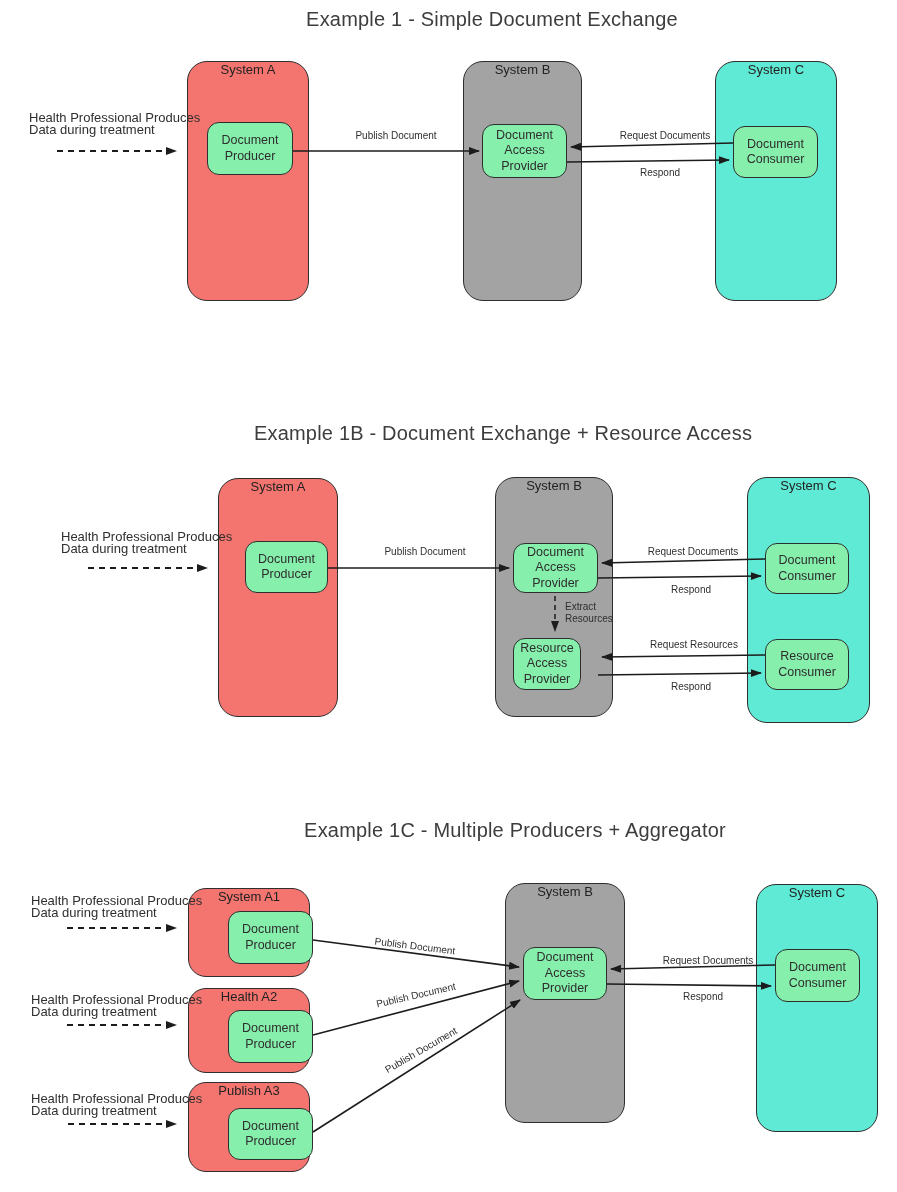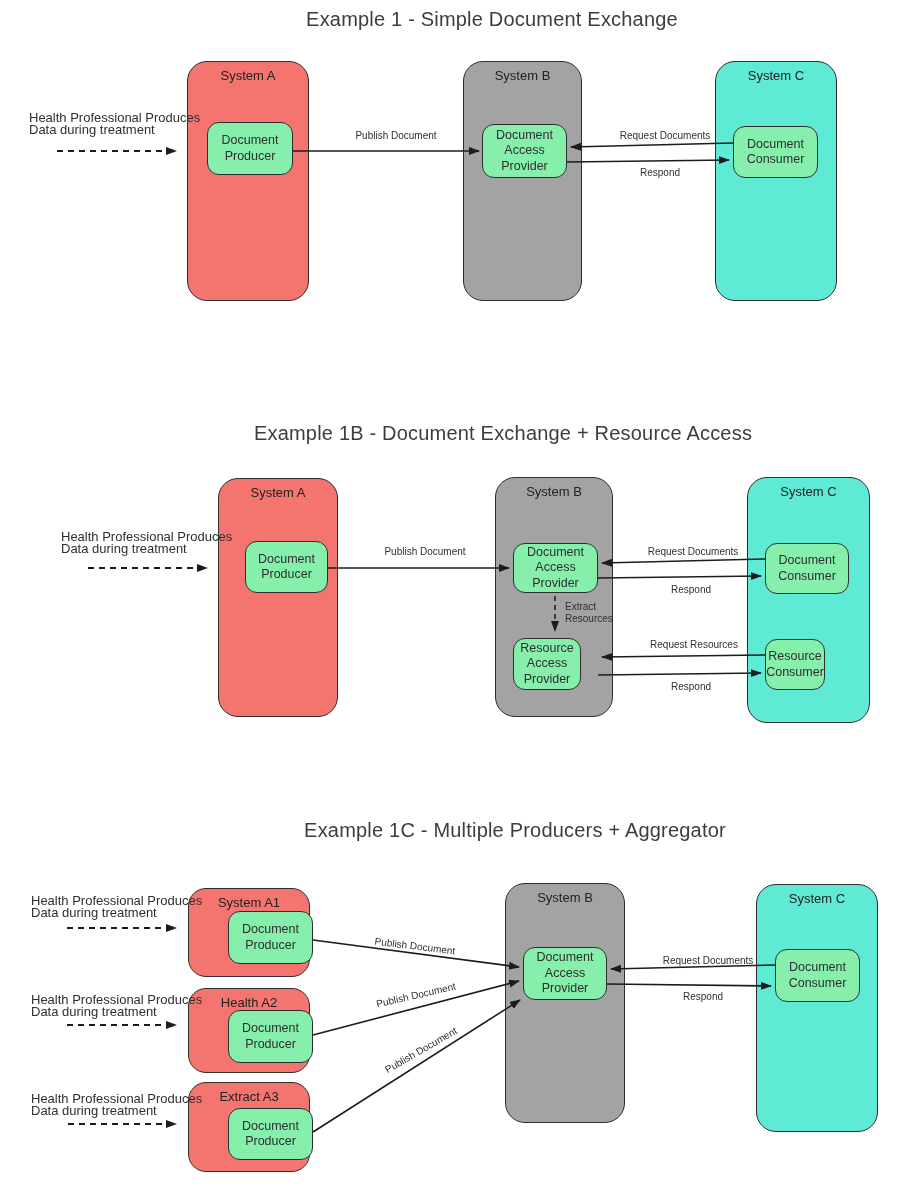--- a/index.html
+++ b/index.html
@@ -4,21 +4,21 @@
 <style>
   html,body{margin:0;padding:0;background:#ffffff;}
   body{position:relative;width:897px;height:1192px;overflow:hidden;
        font-family:"Liberation Sans","DejaVu Sans",sans-serif;color:#2f2f2f;}
   .title{position:absolute;transform:translateX(-50%);font-size:20px;color:#3d3d3d;
          white-space:nowrap;letter-spacing:.2px;}
   .sys{position:absolute;border:1.6px solid #2e2e2e;border-radius:20px;box-sizing:border-box;}
   .sys-red{background:#F4746F;}
   .sys-yellow{background:#a3a3a3;}
   .sys-green{background:#5eead4;}
-  .sys-title{margin-top:6px;text-align:center;font-size:13px;color:#222222;}
+  .sys-title{text-align:center;font-size:13px;color:#222222;}
   .box{position:absolute;background:#86efac;border:1.6px solid #2e2e2e;border-radius:12px;
        display:flex;align-items:center;justify-content:center;text-align:center;
        font-size:12.5px;line-height:15.5px;color:#2e2e2e;padding:2px;box-sizing:border-box;z-index:3;}
   .lbl{position:absolute;font-size:10px;color:#2f2f2f;white-space:nowrap;
        transform:translateX(-50%);z-index:4;}
   .lbl.rot{transform:translate(-50%,-50%) rotate(var(--r));}
   .note{position:absolute;font-size:13px;line-height:12px;color:#2f2f2f;
         white-space:pre-line;z-index:4;margin-left:23px;}
   .extract-note{position:absolute;font-size:10px;line-height:12px;color:#2f2f2f;
         white-space:pre-line;z-index:4;}
@@ -91,42 +91,42 @@
   <div class="sys-title">System B</div>
 </div>
 <div class="sys sys-green" style="left:747px;top:477px;width:123px;height:246px">
   <div class="sys-title">System C</div>
 </div>
 
 <div class="box" style="left:245px;top:541px;width:83px;height:52px">Document Producer</div>
 <div class="box" style="left:513px;top:543px;width:85px;height:50px">Document Access Provider</div>
 <div class="box" style="left:513px;top:638px;width:68px;height:52px">Resource Access Provider</div>
 <div class="box" style="left:765px;top:543px;width:84px;height:51px">Document Consumer</div>
-<div class="box" style="left:765px;top:639px;width:60px;height:51px">Resource Consumer</div>
+<div class="box" style="left:765px;top:639px;width:84px;height:51px">Resource Consumer</div>
 
 <div class="note" style="left:38px;top:531px">Health Professional Produces
 Data during treatment</div>
 <div class="lbl" style="left:425px;top:546px">Publish Document</div>
 <div class="lbl" style="left:693px;top:546px">Request Documents</div>
 <div class="lbl" style="left:691px;top:584px">Respond</div>
 <div class="extract-note" style="left:565px;top:601px">Extract
 Resources</div>
 <div class="lbl" style="left:694px;top:639px">Request Resources</div>
 <div class="lbl" style="left:691px;top:681px">Respond</div>
 
 <div class="title" style="left:515px;top:819px">Example 1C - Multiple Producers + Aggregator</div>
 
 <div class="sys sys-red" style="left:188px;top:888px;width:122px;height:89px;border-radius:18px">
   <div class="sys-title">System A1</div>
 </div>
 <div class="sys sys-red" style="left:188px;top:988px;width:122px;height:85px;border-radius:18px">
   <div class="sys-title">Health A2</div>
 </div>
 <div class="sys sys-red" style="left:188px;top:1082px;width:122px;height:90px;border-radius:18px">
-  <div class="sys-title">Extract A3</div>
+  <div class="sys-title">Publish A3</div>
 </div>
 <div class="sys sys-yellow" style="left:505px;top:883px;width:120px;height:240px">
   <div class="sys-title">System B</div>
 </div>
 <div class="sys sys-green" style="left:756px;top:884px;width:122px;height:248px">
   <div class="sys-title">System C</div>
 </div>
 
 <div class="box" style="left:228px;top:911px;width:85px;height:53px">Document Producer</div>
 <div class="box" style="left:228px;top:1010px;width:85px;height:53px">Document Producer</div>

